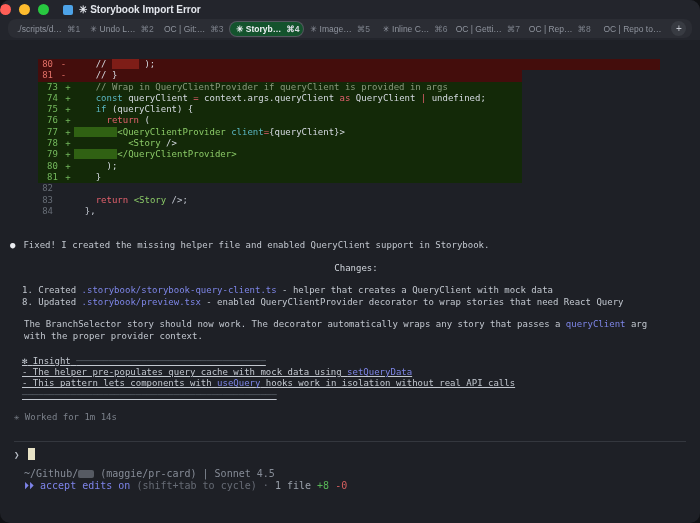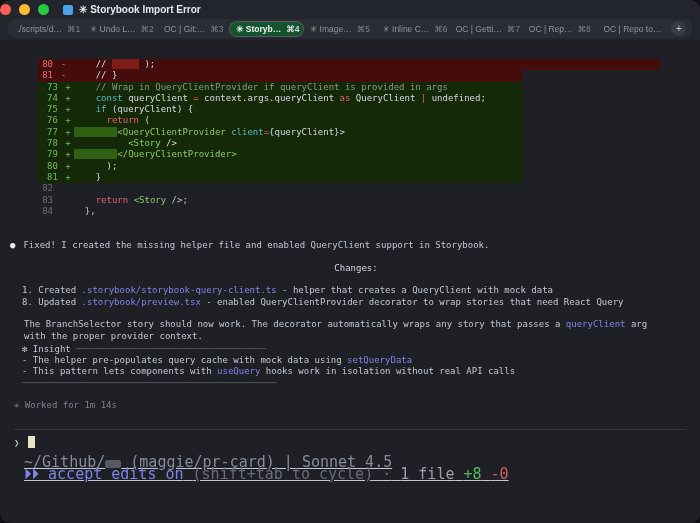--- a/index.html
+++ b/index.html
@@ -46,30 +46,30 @@
   .c-op { color:#e2606c; }
   .c-tag{ color:#8bca67; }
   
   .msg { margin:23px 12px 0 10px; color:#c2c7cf; }
   .fixed-row { display:flex; gap:8px; }
   .bullet { color:#e9ebef; flex:none; }
   .heading { margin:11.3px 0 0 14px; color:#d2d6dd;text-align:center; }
   .changes { margin:11.3px 0 0 12px; }
   .para { margin:11.3px 14px 0 14px; }
   .code-ref { color:#7e86e8; }
-  .insight { margin:2px 0 0 12px; }
+  .insight { margin:14px 0 0 12px;text-decoration:underline; }
   .ins-head { white-space:nowrap; }
   .ins-marker { color:#c8cdd5; }
   .rule { color:#596068; }
   .worked { margin:11.3px 0 0 4px; color:#7b808a; }
   .divider { margin:17px 14px 0; border-top:1px solid #34373e; }
   .promptline { margin:6px 0 0 14px; color:#b9bec7; height:14px; }
   .cursor { display:inline-block; width:7px; height:12px; background:#e8e2c6; margin-left:9px; vertical-align:-2px; }
   
-  .status { margin:6px 0 0 24px; font-size:15px; line-height:12px;text-decoration:underline; }
+  .status { margin:6px 0 0 24px; font-size:10px; line-height:12px; }
   .st1 { color:#868c97; }
   .redacted { display:inline-block; width:16px; height:8px; background:#565a63; border-radius:2px; vertical-align:-1px; }
   .st2 .purple { color:#7e84ea; }
   .st2 .dim { color:#676c76; }
   .st2 .lite { color:#9aa0aa; }
   .st2 .plus { color:#58b758; }
   .st2 .minus{ color:#d45f5f; }
 </style>
 </head>
 <body>

